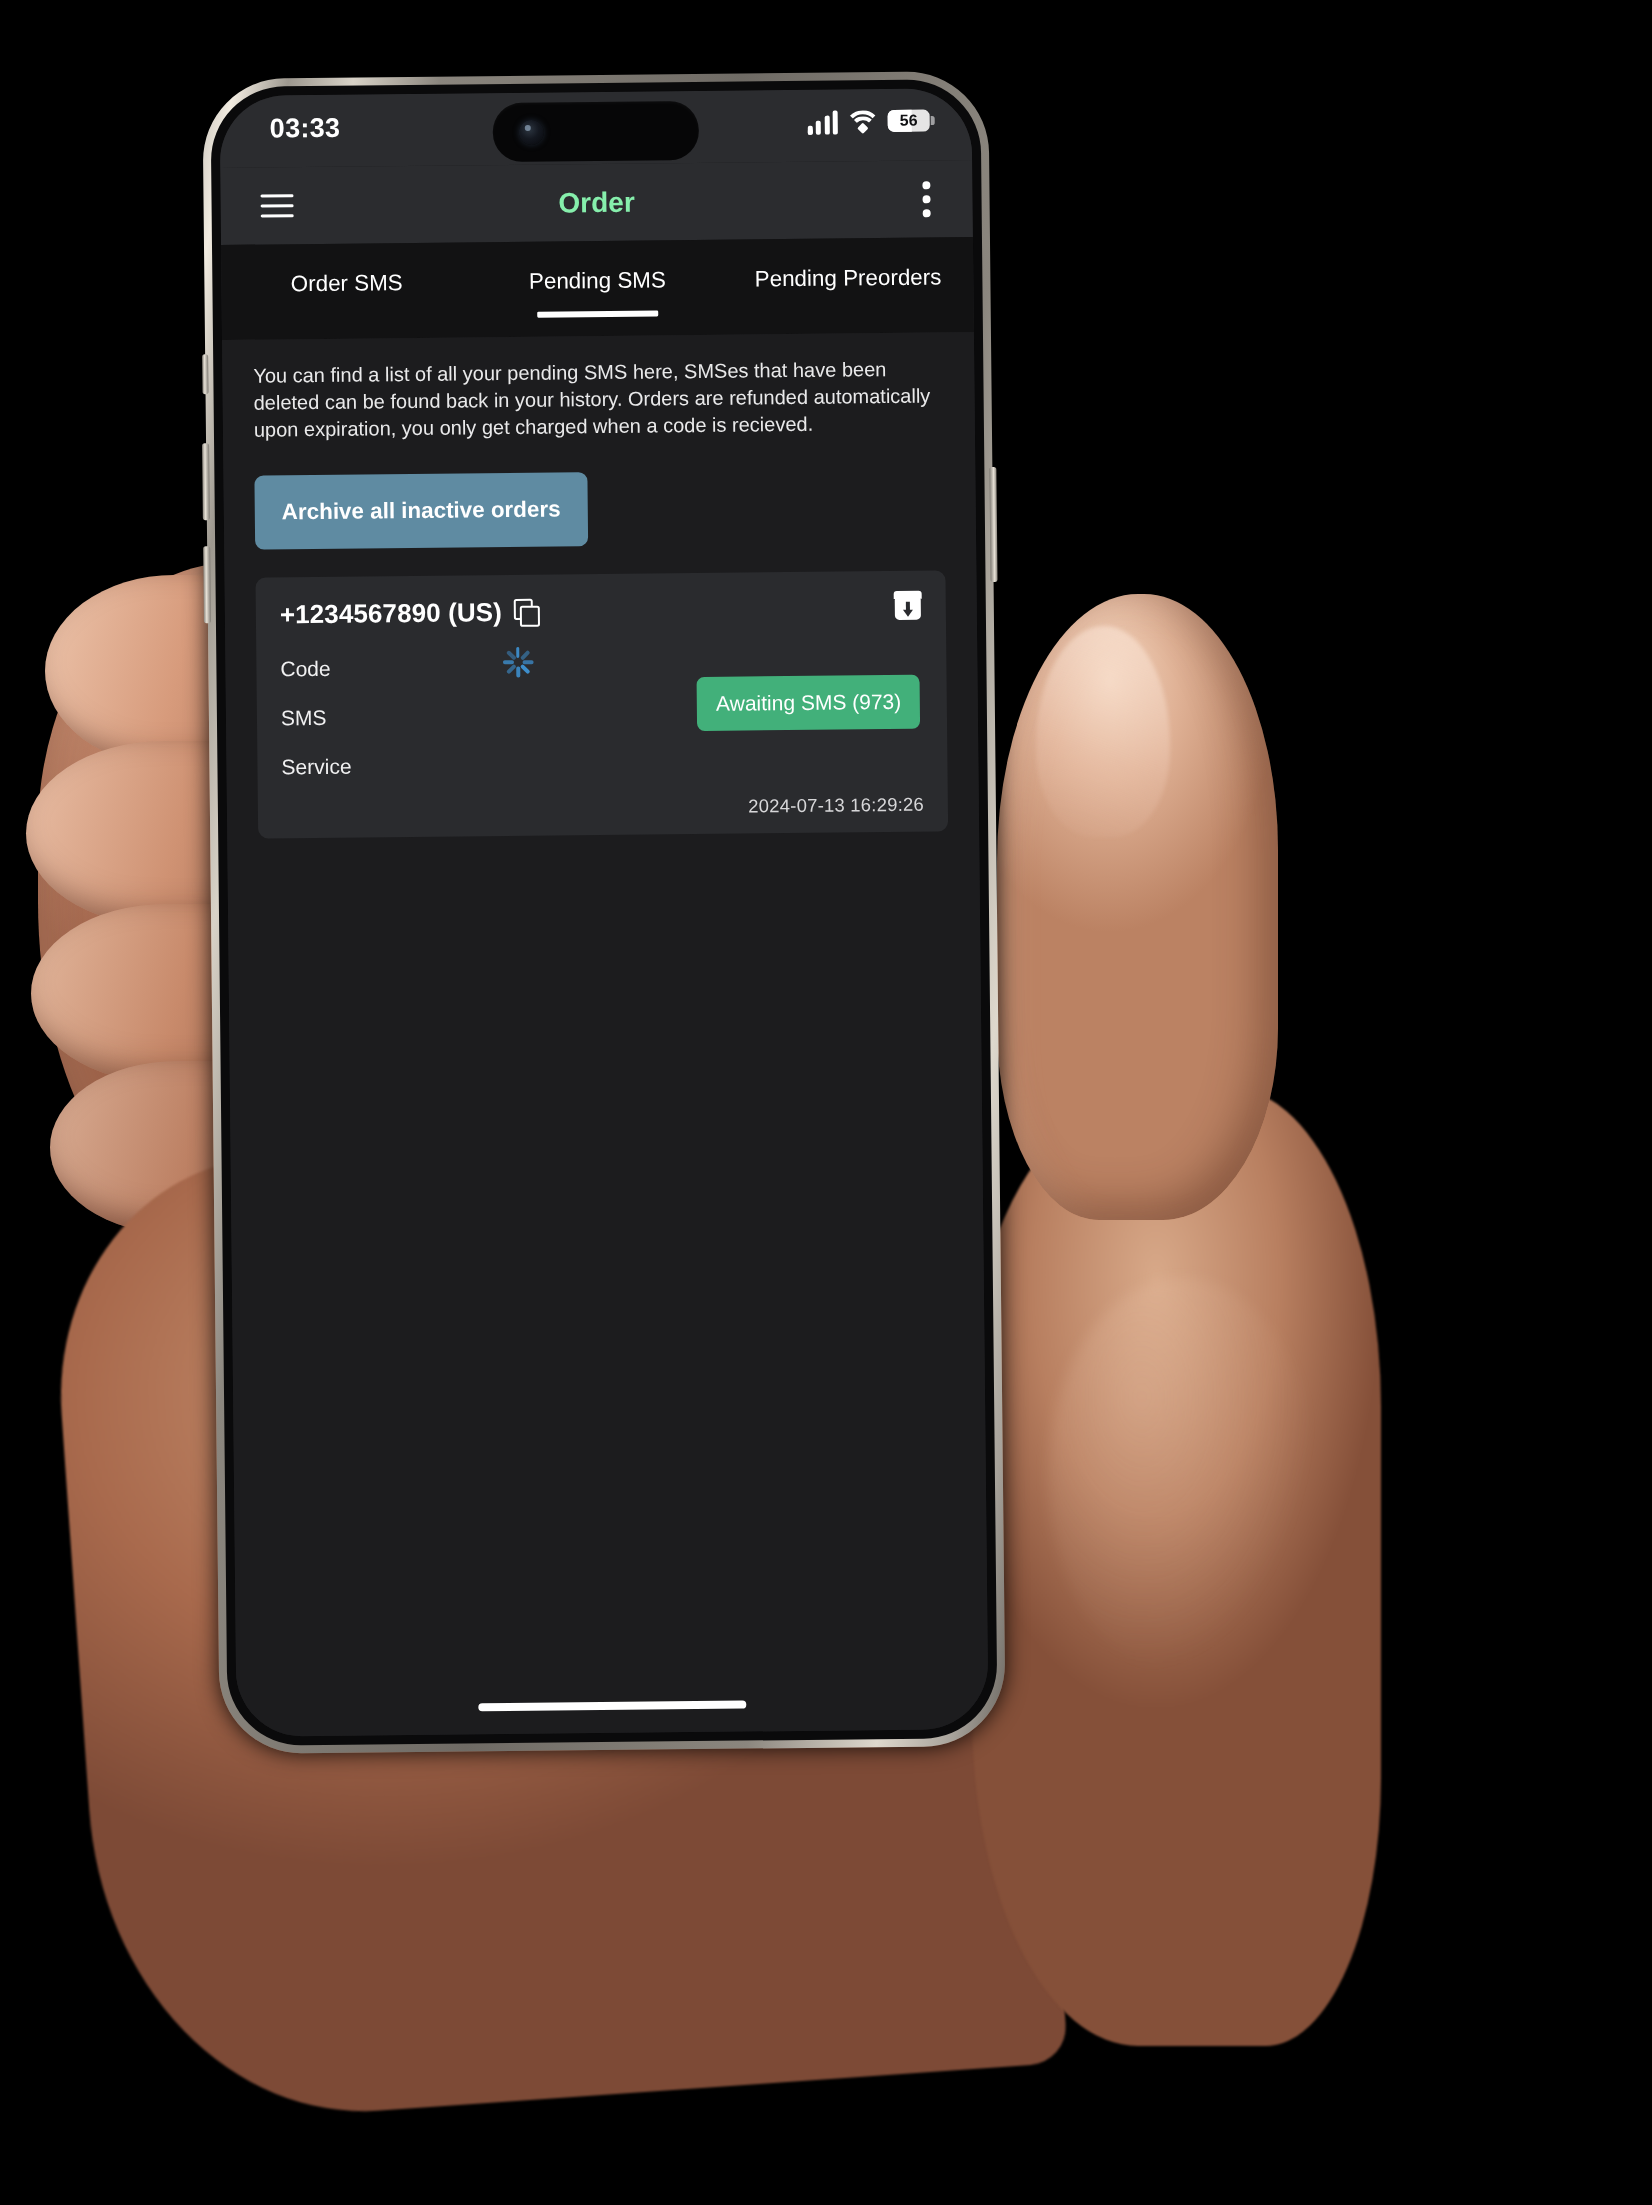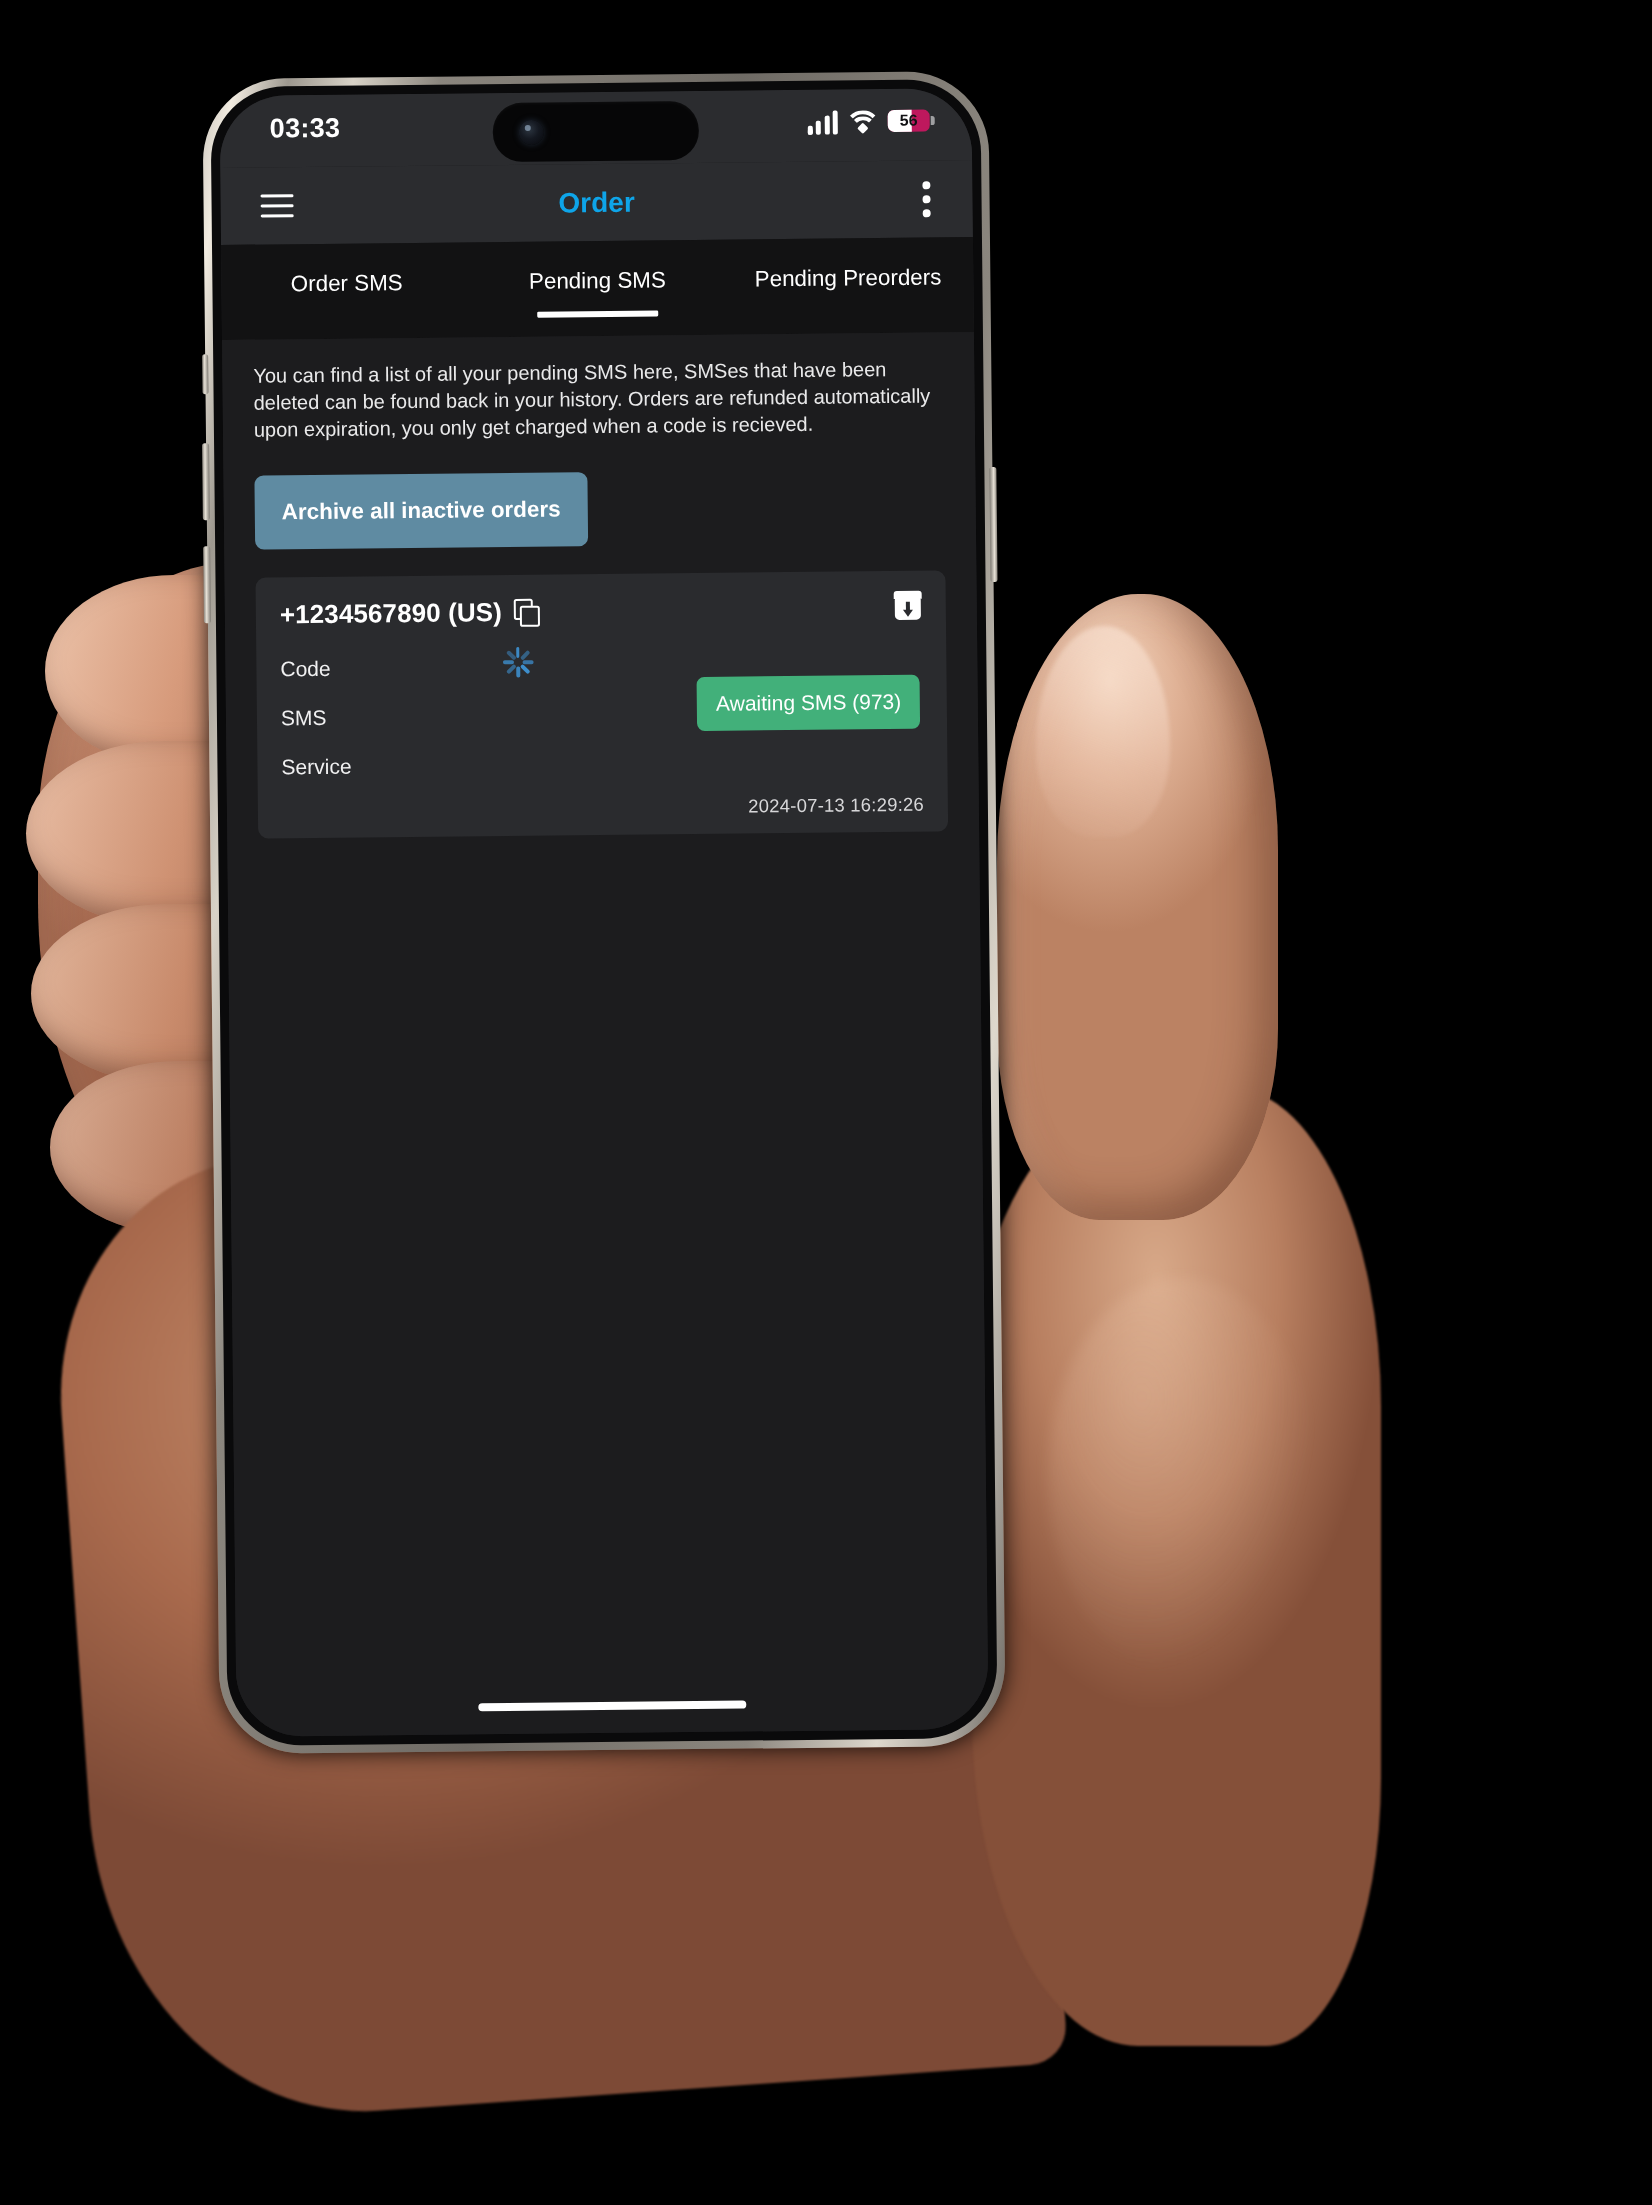--- a/index.html
+++ b/index.html
@@ -285,21 +285,21 @@
     transform: translateX(-50%) rotate(45deg);
     width: 7.7px; height: 7.7px;
     background: #fff;
     border-radius: 1.3px;
   }
 
   .battery {
     position: relative;
     width: 42px; height: 22px;
     border-radius: 6.4px;
-    background: #be185d;
+    background: #e5e5e5;
     display: flex;
     align-items: center;
     overflow: visible;
   }
   .battery-fill {
     position: absolute;
     left: 0; top: 0; bottom: 0;
     width: 56%;
     background: #ffffff;
     border-radius: 6.4px 0 0 6.4px;
@@ -336,21 +336,21 @@
     width: 33px; height: 24px;
     display: flex;
     flex-direction: column;
     justify-content: space-between;
   }
   .hamburger i { display: block; height: 3.8px; background: #fff; border-radius: 1.9px; }
   .appbar-title {
     position: absolute;
     left: 50%; top: 50%;
     transform: translate(-50%, -50%);
-    color: #0ea5e9;
+    color: #86efac;
     font-size: 28px;
     font-weight: 700;
   }
   .kebab {
     position: absolute;
     right: 42px; top: 50%;
     transform: translateY(-50%);
     display: flex;
     flex-direction: column;
     gap: 5.8px;

